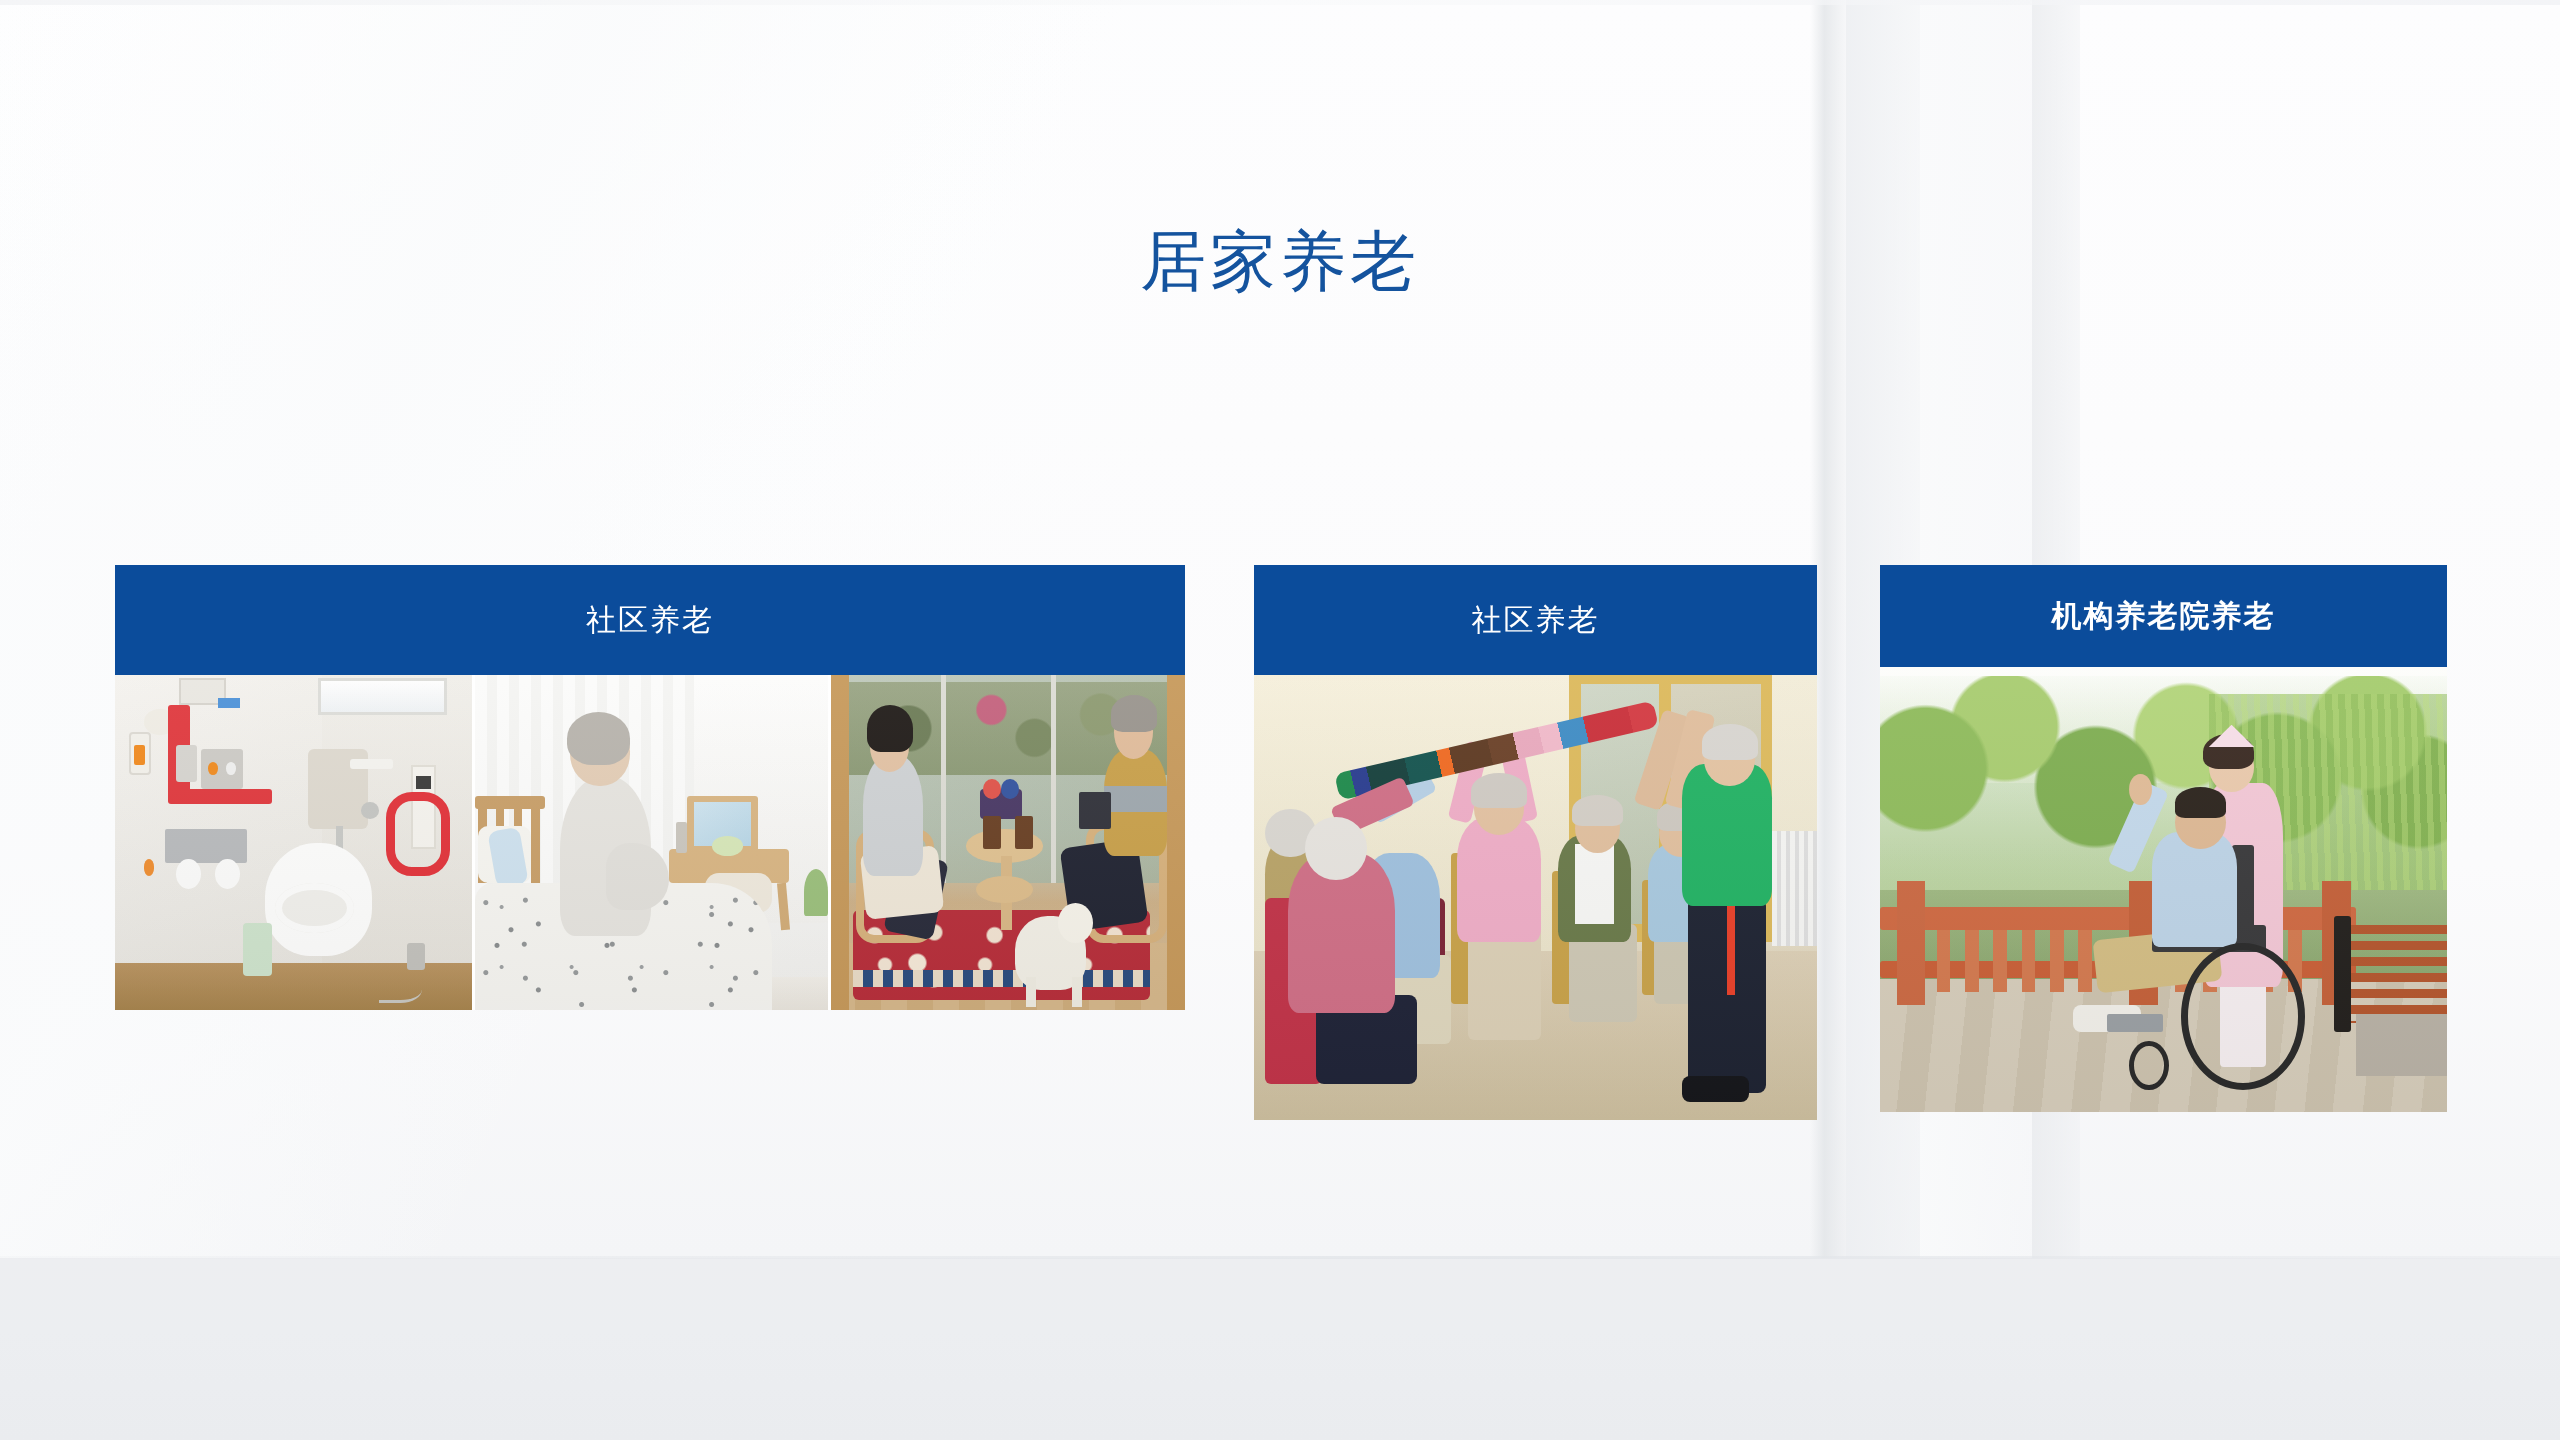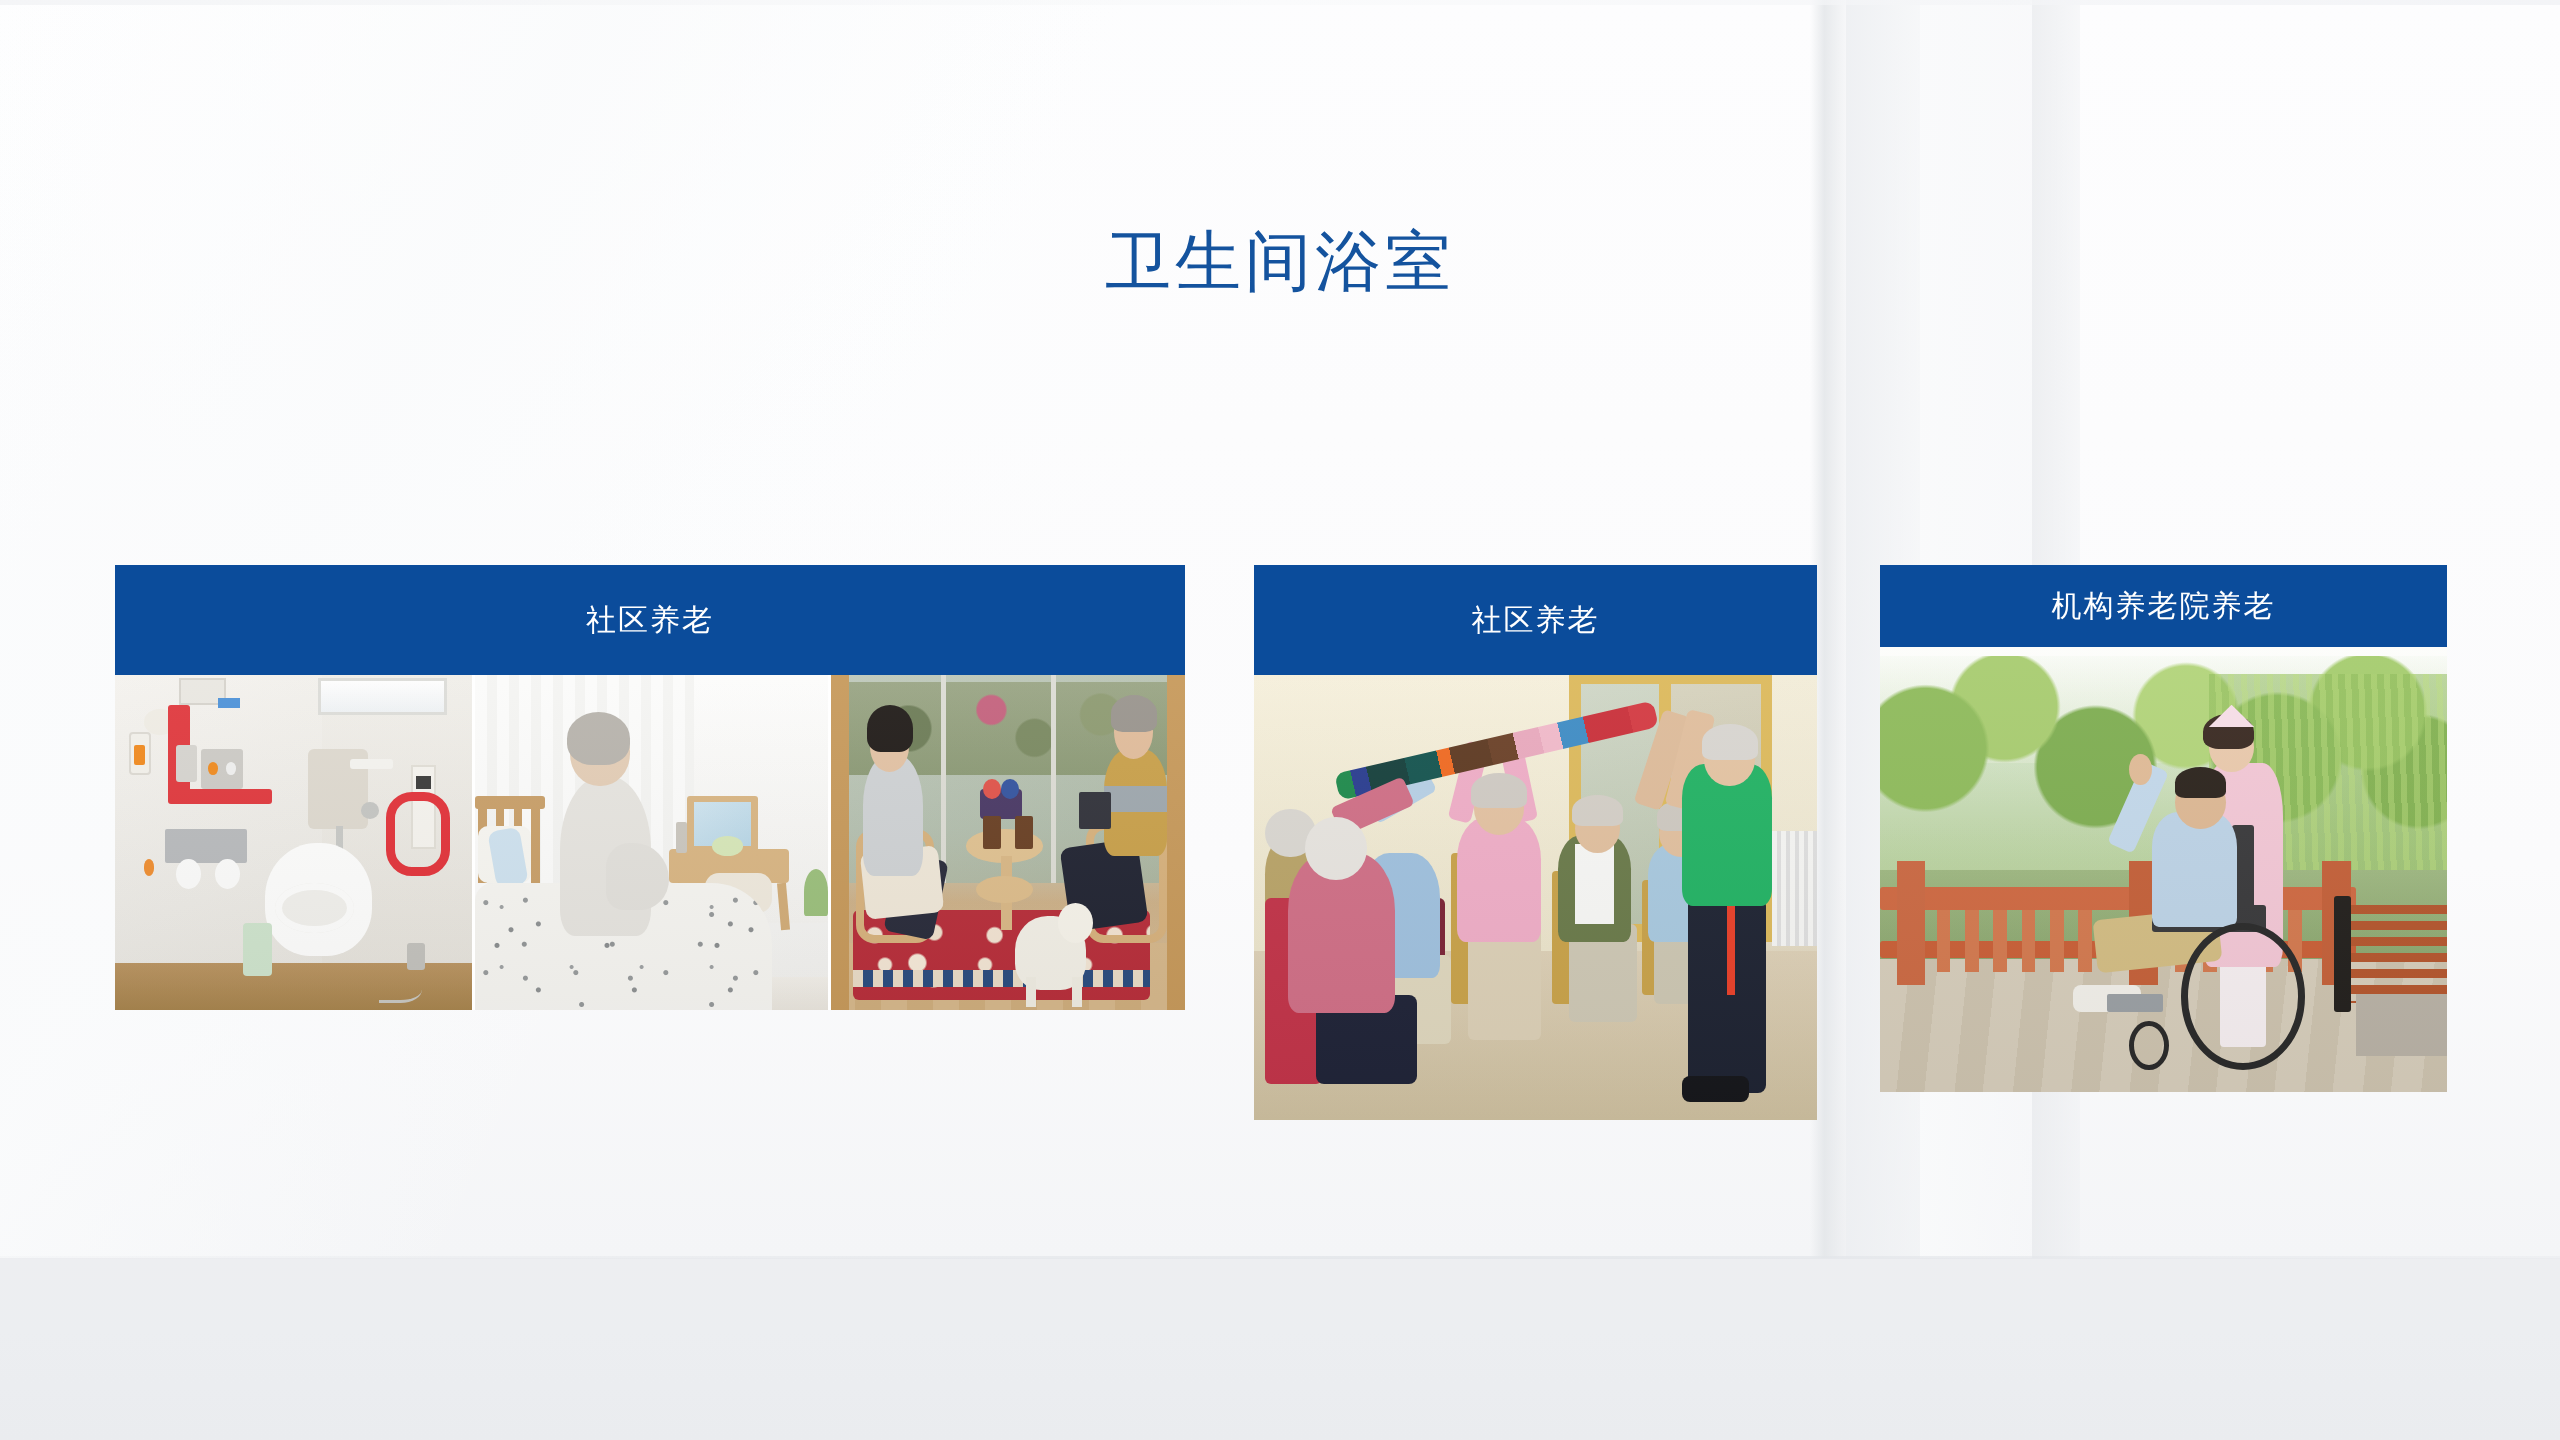--- a/index.html
+++ b/index.html
@@ -53,21 +53,21 @@
   #card-home .photo{width:33.3333%;height:100%;}
   #card-home .photo + .photo{border-left:3px solid #ffffff;}
   #card-home .foot-cell{width:33.3333%;}
 
   #card-community{left:1139px;width:563px;}
   #card-community .card-head{height:110px;}
   #card-community .photo-strip{height:445px;}
   #card-community .photo{width:100%;height:100%;}
 
   #card-institution{left:1765px;width:567px;}
-  #card-institution .card-head{height:82px;}
+  #card-institution .card-head{height:102px;font-weight:bold;}
   #card-institution .photo-strip{height:445px;}
   #card-institution .photo{width:100%;height:100%;}
 
   
   .scene{position:absolute;inset:0;}
   .o{position:absolute;}
 
   
   .bath{background:linear-gradient(160deg,#f4f2ee 0%,#eceae5 55%,#e4e1da 100%);}
   .bath .wallR{left:58%;top:0;width:42%;height:86%;background:linear-gradient(180deg,#f0eee9,#e6e3dc);}
@@ -310,21 +310,21 @@
 <div class="bg-diag"></div>
 <div class="band b1"></div>
 <div class="band b2"></div>
 <div class="band b3"></div>
 <div class="band b4"></div>
 <div class="floor"></div>
 <div class="floor-seam"></div>
 <div class="topline"></div>
 
 <div class="title-wrap">
-  <div class="title">卫生间浴室</div>
+  <div class="title">居家养老</div>
 </div>
 
 <div class="deck">
 
   <div class="card" id="card-home">
     <div class="card-head">社区养老</div>
 
     <div class="photo-strip">
 
       <div class="photo">

